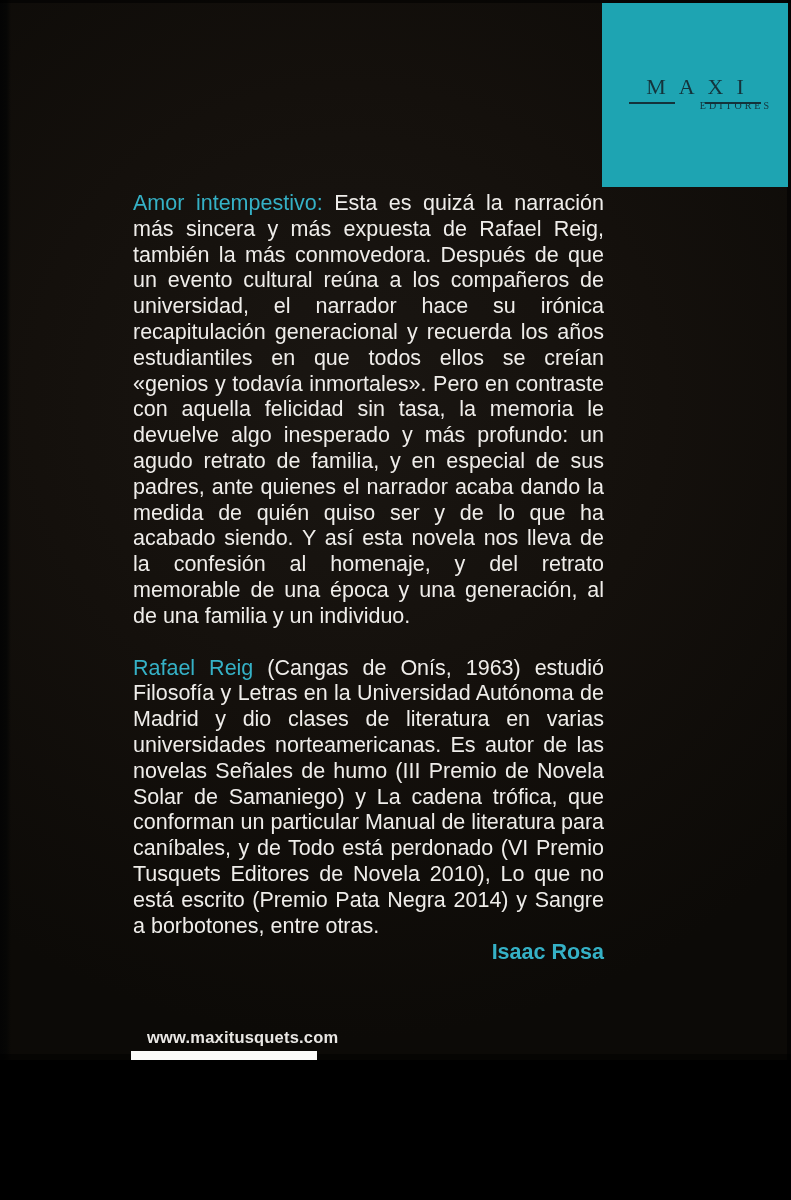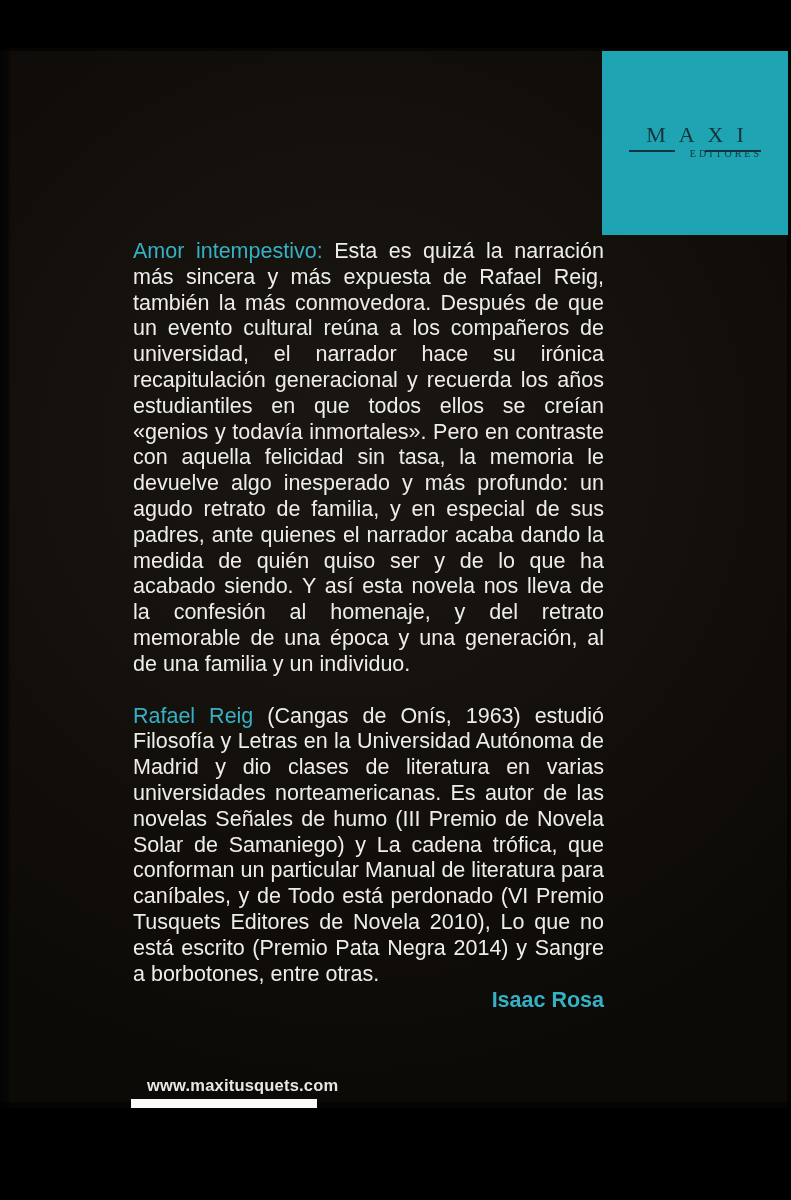--- a/index.html
+++ b/index.html
@@ -1,42 +1,41 @@
 <!DOCTYPE html>
 <html lang="es"><head>
 <meta charset="utf-8">
 <style>
   html,body{margin:0;padding:0;background:#000;}
   .page{
     position:relative;width:791px;height:1060px;overflow:hidden;
     background:
       radial-gradient(ellipse 80% 60% at 44% 38%, #1a1612 0%, #14100c 50%, #0c0a07 100%);
     font-family:"Liberation Sans", sans-serif;
-    margin-top:48px;
   }
   .edge-left{position:absolute;left:0;top:0;width:11px;height:100%;
     background:linear-gradient(90deg,#040404 0%,#060605 60%,rgba(6,6,5,0) 100%);}
   .edge-right{position:absolute;right:0;top:0;width:4px;height:100%;background:rgba(0,0,0,.55);}
   .edge-top{position:absolute;left:0;top:0;width:100%;height:3px;background:rgba(0,0,0,.55);}
   .edge-bottom{position:absolute;left:0;bottom:0;width:100%;height:6px;background:rgba(0,0,0,.5);}
 
   
   .logo-block{
     position:absolute;left:602px;top:3px;width:186px;height:184px;
     background:#1ea4b2;color:#14333b;font-family:"Liberation Serif", serif;
   }
   .logo-inner{position:absolute;left:0;right:0;top:72px;text-align:center;}
   .logo-maxi{font-size:22px;letter-spacing:13px;padding-left:13px;line-height:24px;}
   .logo-rule-row{display:flex;justify-content:center;gap:30px;margin-top:3px;}
   .rule-seg{height:2px;background:#14333b;}
   .rule-left{width:46px;}
   .rule-right{width:56px;}
   .logo-tusquets{margin-top:-9px;font-size:30px;line-height:40px;letter-spacing:-.5px;white-space:nowrap;}
   .logo-q{font-size:52px;vertical-align:-7px;letter-spacing:-1px;}
-  .logo-editores{font-size:10px;letter-spacing:3px;text-align:right;padding-right:26px;margin-top:-4px;
+  .logo-editores{font-size:10px;letter-spacing:3px;text-align:right;padding-right:16px;margin-top:-4px;
     font-family:"Liberation Serif", serif;}
 
   
   .content{
     position:absolute;left:133px;top:191px;width:471px;
     color:#efedea;font-size:21.5px;line-height:25.8px;text-align:justify;
   }
   .content p{margin:0;}
   .bio{margin-top:26px !important;}
   .quote{margin-top:24px !important;color:#35b1c6;}

